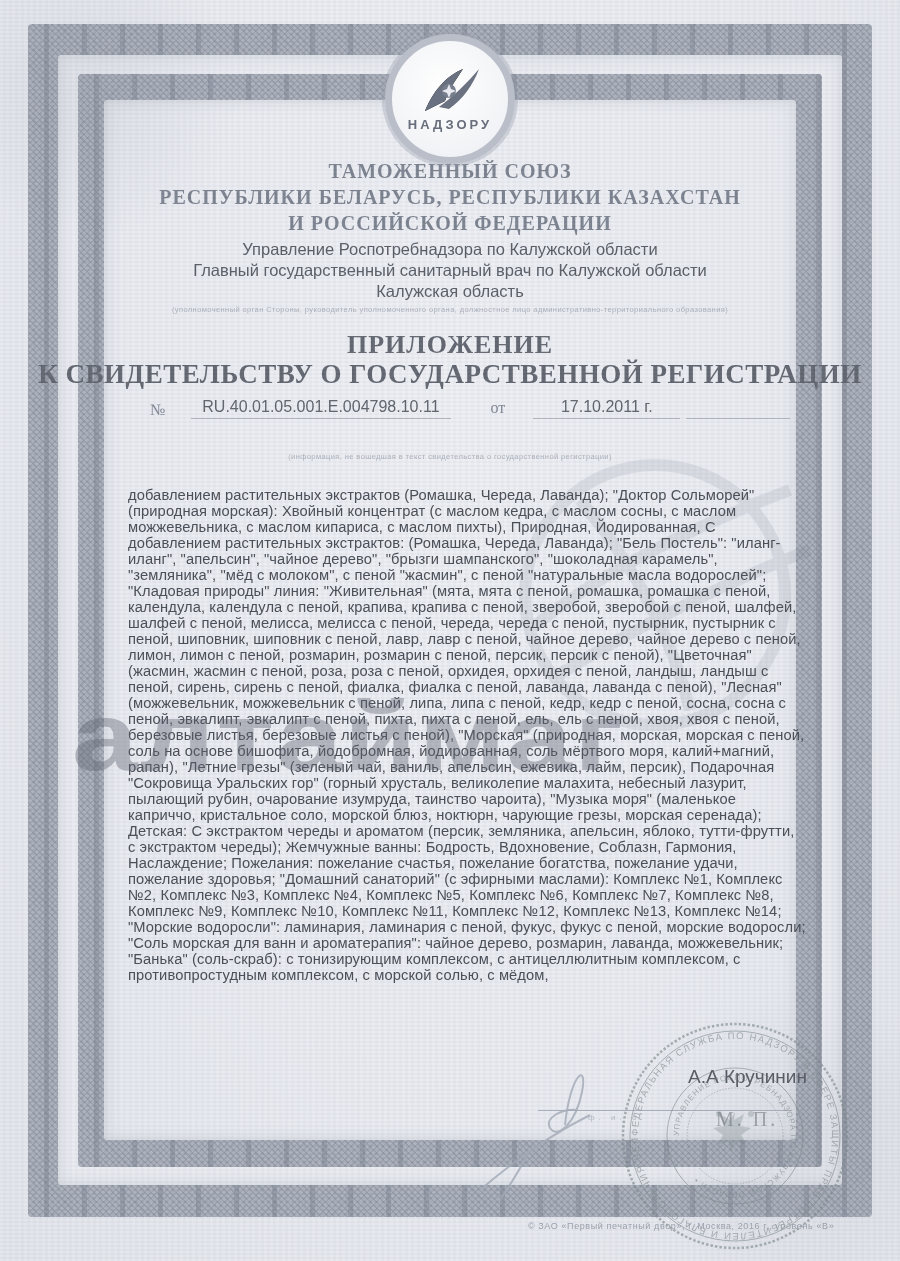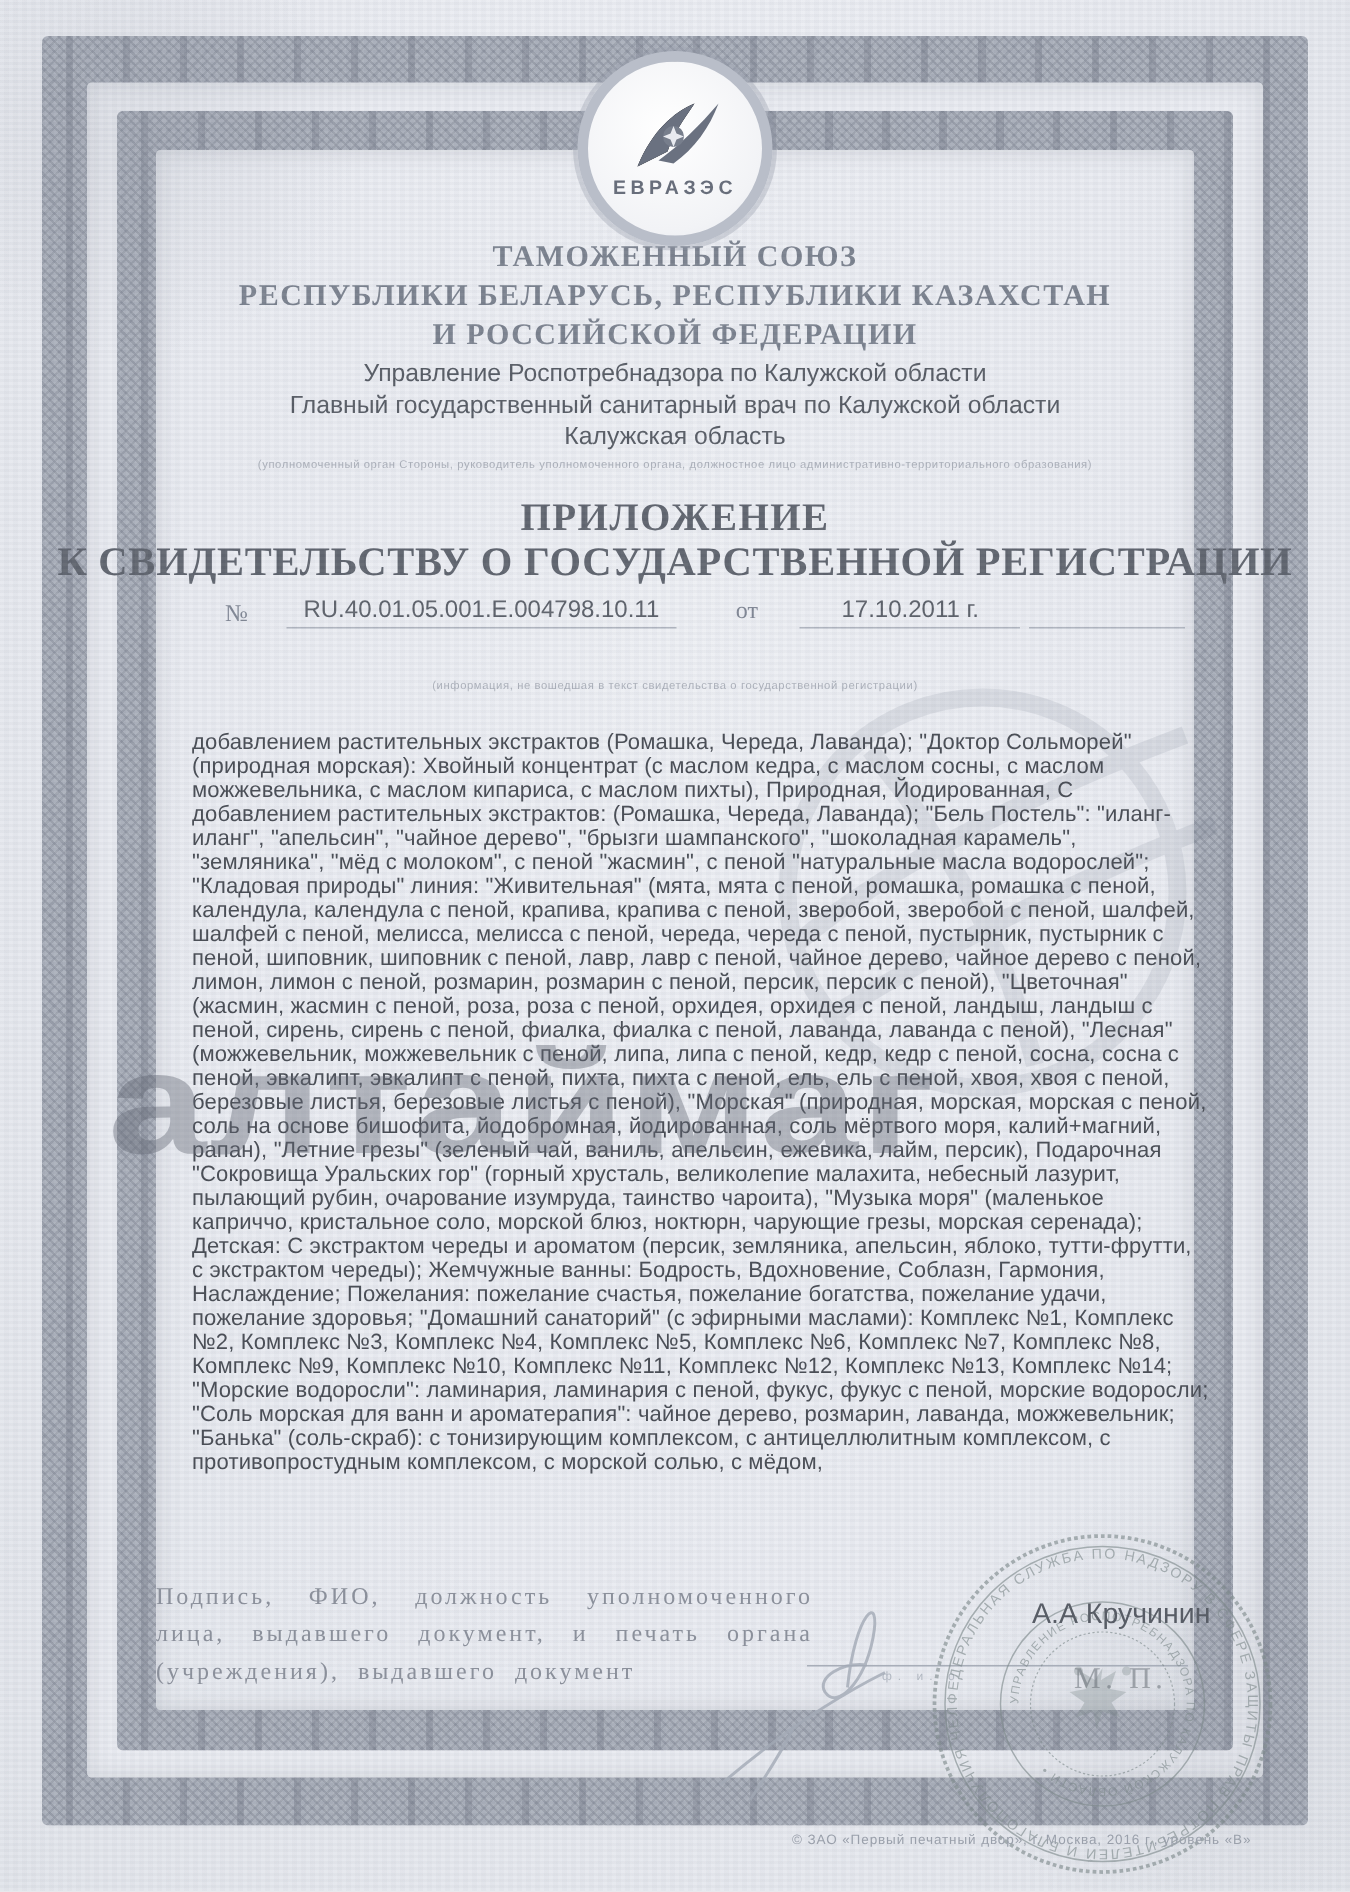--- a/index.html
+++ b/index.html
@@ -104,21 +104,21 @@
   <div class="blot" style="right:-60px;bottom:-40px;width:320px;height:320px;"></div>
 
   <div class="logo">
     <svg width="62" height="48" viewBox="0 0 62 48">
       <path d="M6 44 C16 20 30 8 44 2 C36 14 30 22 26 34 Z" fill="#6a7popup"></path>
       <path d="M6 44 C16 20 30 8 44 2 C36 14 30 22 26 34 Z" fill="#6a7180"></path>
       <path d="M20 40 C34 30 48 16 60 2 C54 18 44 32 30 42 Z" fill="#6a7180"></path>
       <circle cx="30" cy="24" r="7" fill="#777e8c"></circle>
       <path d="M30 17 l2 5 5 2 -5 2 -2 5 -2 -5 -5 -2 5 -2 z" fill="#e8eaf0"></path>
     </svg>
-    <div class="logo-label">ЕВРАЗЭС</div>
+    <div class="logo-label">НАДЗОРУ</div>
   </div>
 
   <div class="hdr hdr-serif u1">ТАМОЖЕННЫЙ СОЮЗ</div>
   <div class="hdr hdr-serif u2">РЕСПУБЛИКИ БЕЛАРУСЬ, РЕСПУБЛИКИ КАЗАХСТАН</div>
   <div class="hdr hdr-serif u3">И РОССИЙСКОЙ ФЕДЕРАЦИИ</div>
   <div class="hdr a1">Управление Роспотребнадзора по Калужской области</div>
   <div class="hdr a2">Главный государственный санитарный врач по Калужской области</div>
   <div class="hdr a3">Калужская область</div>
   <div class="tiny-note note1">(уполномоченный орган Стороны, руководитель уполномоченного органа, должностное лицо административно-территориального образования)</div>
 
@@ -140,21 +140,20 @@
       <path d="M40 200 C110 140 220 90 300 60"></path>
       <path d="M60 250 C140 200 240 150 320 120"></path>
       <path d="M90 70 C140 130 180 200 200 280"></path>
     </g>
   </svg>
 
   <div class="body-text">добавлением растительных экстрактов (Ромашка, Череда, Лаванда); "Доктор Сольморей" (природная морская): Хвойный концентрат (с маслом кедра, с маслом сосны, с маслом можжевельника, с маслом кипариса, с маслом пихты), Природная, Йодированная, С добавлением растительных экстрактов: (Ромашка, Череда, Лаванда); "Бель Постель": "иланг-иланг", "апельсин", "чайное дерево", "брызги шампанского", "шоколадная карамель", "земляника", "мёд с молоком", с пеной "жасмин", с пеной "натуральные масла водорослей"; "Кладовая природы" линия: "Живительная" (мята, мята с пеной, ромашка, ромашка с пеной, календула, календула с пеной, крапива, крапива с пеной, зверобой, зверобой с пеной, шалфей, шалфей с пеной, мелисса, мелисса с пеной, череда, череда с пеной, пустырник, пустырник с пеной, шиповник, шиповник с пеной, лавр, лавр с пеной, чайное дерево, чайное дерево с пеной, лимон, лимон с пеной, розмарин, розмарин с пеной, персик, персик с пеной), "Цветочная" (жасмин, жасмин с пеной, роза, роза с пеной, орхидея, орхидея с пеной, ландыш, ландыш с пеной, сирень, сирень с пеной, фиалка, фиалка с пеной, лаванда, лаванда с пеной), "Лесная" (можжевельник, можжевельник с пеной, липа, липа с пеной, кедр, кедр с пеной, сосна, сосна с пеной, эвкалипт, эвкалипт с пеной, пихта, пихта с пеной, ель, ель с пеной, хвоя, хвоя с пеной, березовые листья, березовые листья с пеной), "Морская" (природная, морская, морская с пеной, соль на основе бишофита, йодобромная, йодированная, соль мёртвого моря, калий+магний, рапан), "Летние грезы" (зеленый чай, ваниль, апельсин, ежевика, лайм, персик), Подарочная "Сокровища Уральских гор" (горный хрусталь, великолепие малахита, небесный лазурит, пылающий рубин, очарование изумруда, таинство чароита), "Музыка моря" (маленькое каприччо, кристальное соло, морской блюз, ноктюрн, чарующие грезы, морская серенада); Детская: С экстрактом череды и ароматом (персик, земляника, апельсин, яблоко, тутти-фрутти, с экстрактом череды); Жемчужные ванны: Бодрость, Вдохновение, Соблазн, Гармония, Наслаждение; Пожелания: пожелание счастья, пожелание богатства, пожелание удачи, пожелание здоровья; "Домашний санаторий" (с эфирными маслами): Комплекс №1, Комплекс №2, Комплекс №3, Комплекс №4, Комплекс №5, Комплекс №6, Комплекс №7, Комплекс №8, Комплекс №9, Комплекс №10, Комплекс №11, Комплекс №12, Комплекс №13, Комплекс №14; "Морские водоросли": ламинария, ламинария с пеной, фукус, фукус с пеной, морские водоросли; "Соль морская для ванн и ароматерапия": чайное дерево, розмарин, лаванда, можжевельник; "Банька" (соль-скраб): с тонизирующим комплексом, с антицеллюлитным комплексом, с противопростудным комплексом, с морской солью, с мёдом,</div>
 
   <div class="wm-brand">алтаймаг</div>
 
-  <div class="sig-caption">Подпись, ФИО, должность уполномоченного лица, выдавшего документ, и печать органа (учреждения), выдавшего документ</div>
   <svg class="scribble" width="220" height="180" viewBox="0 0 220 180">
     <g fill="none" stroke="#a3aab6" stroke-width="2" opacity=".8">
       <path d="M95 95 C100 45 118 30 112 62 C106 92 88 110 80 98 C74 88 92 78 108 80"></path>
       <path d="M10 160 C45 130 80 105 120 85"></path>
       <path d="M60 120 C50 140 38 158 30 170"></path>
     </g>
   </svg>
   <div class="sig-line"></div>
   <div class="fio-caption">ф. и. о.</div>
   <div class="sig-name">А.А Кручинин</div>

